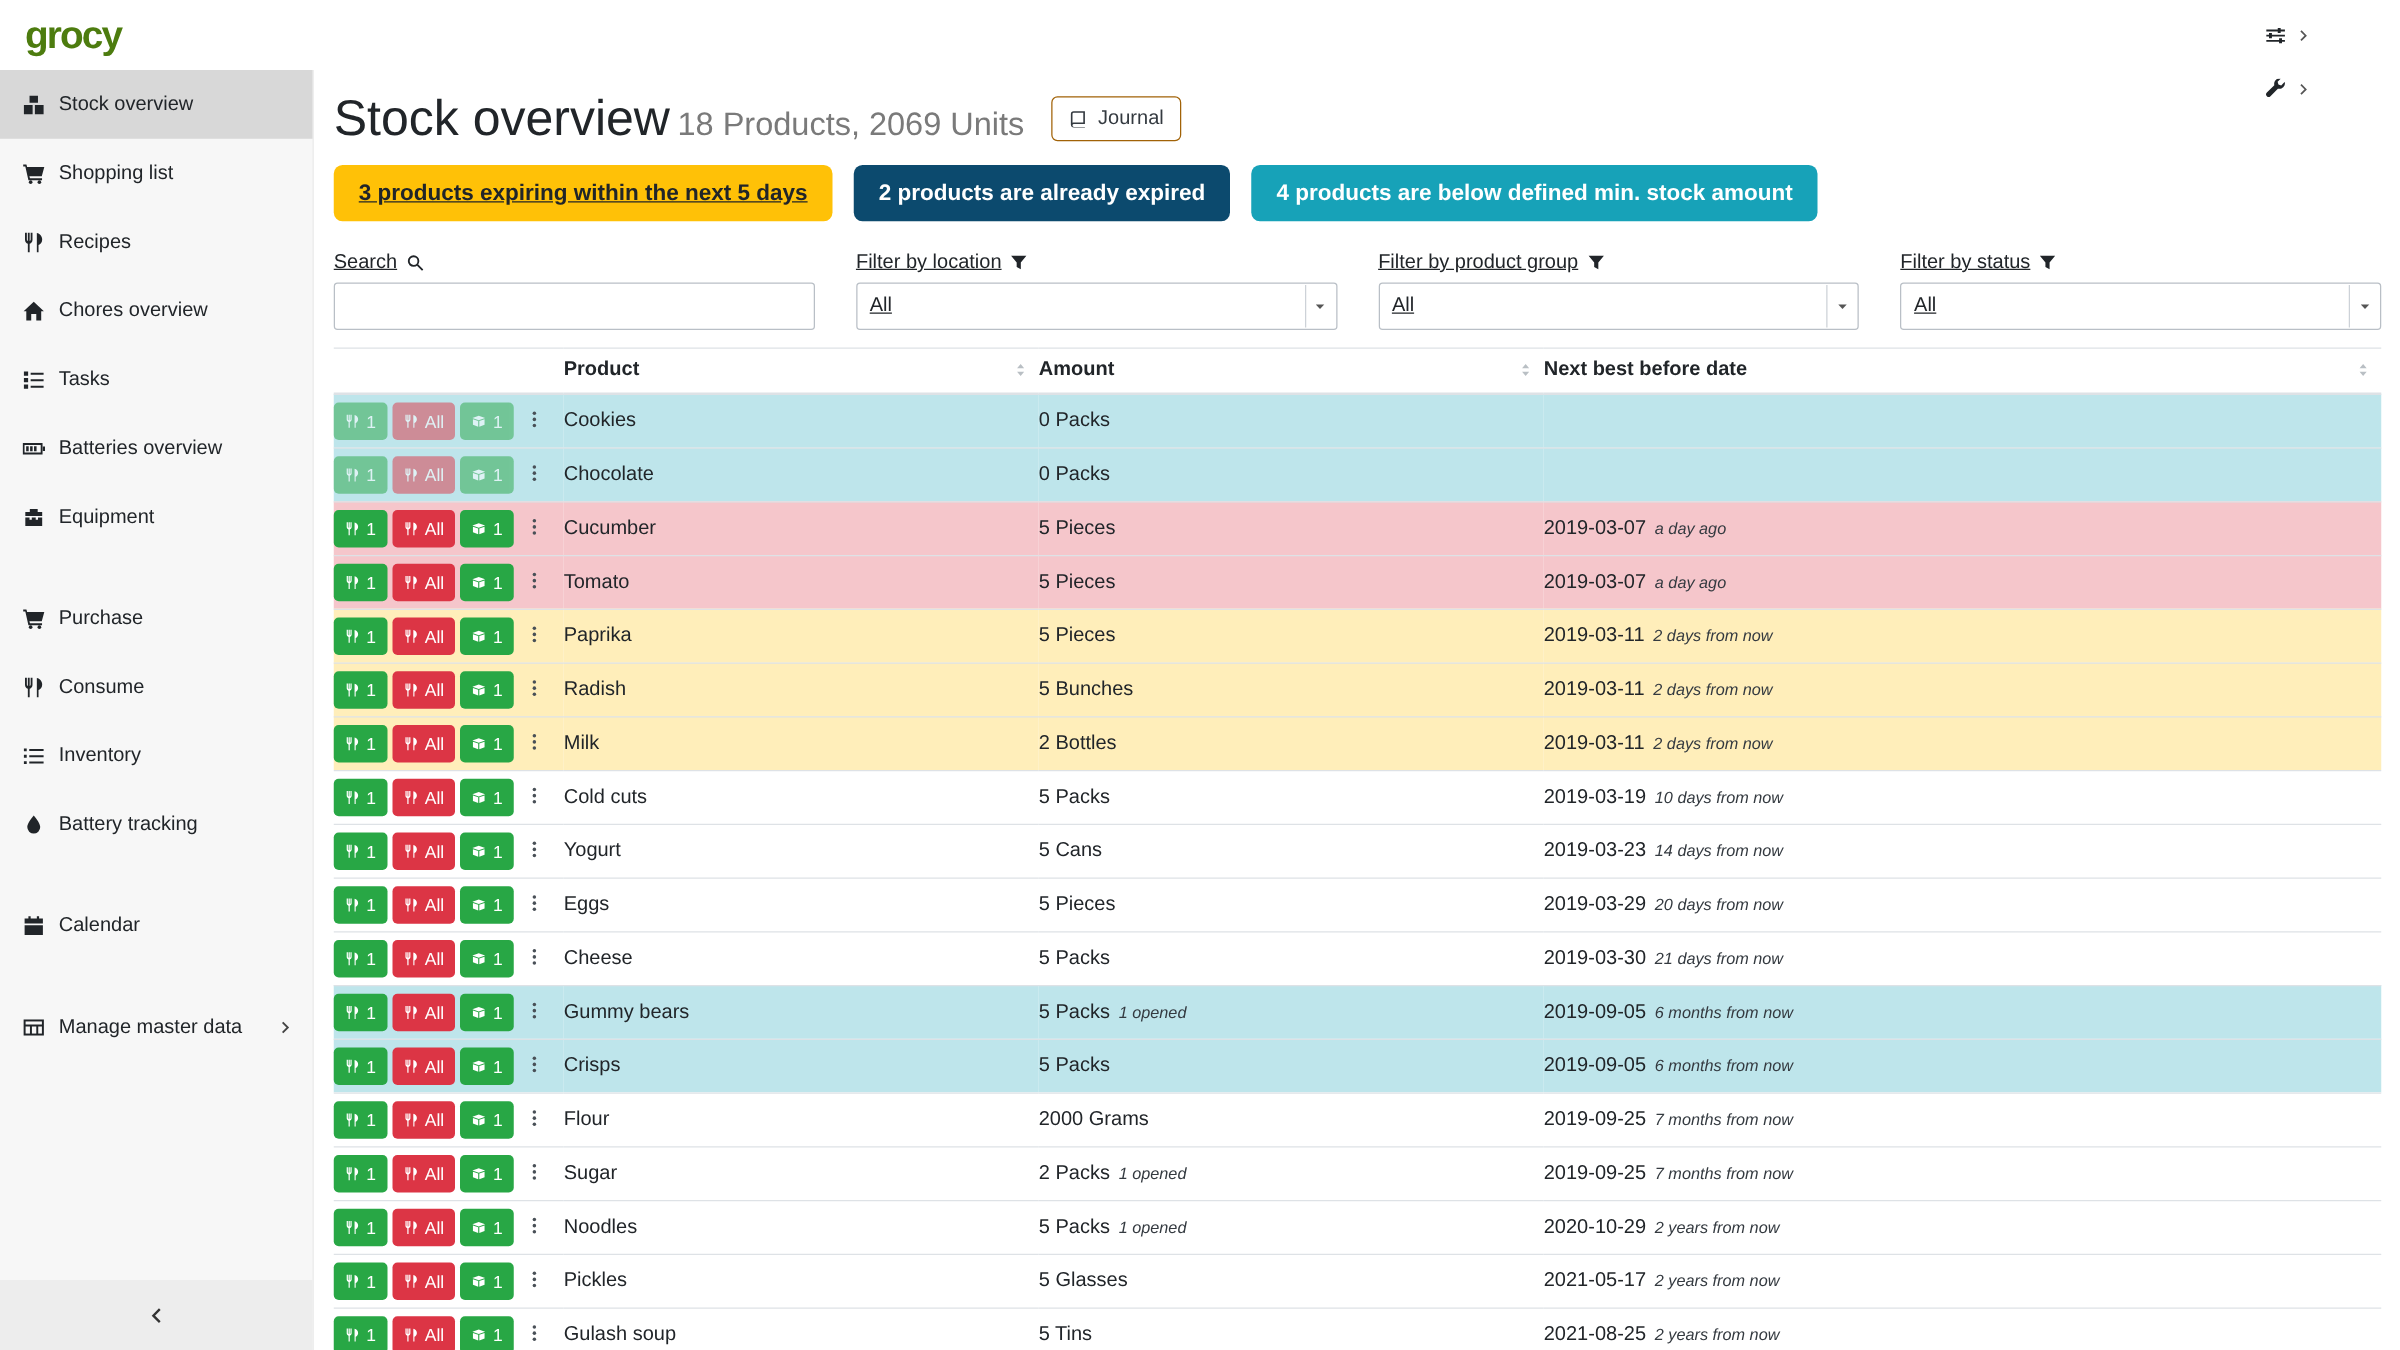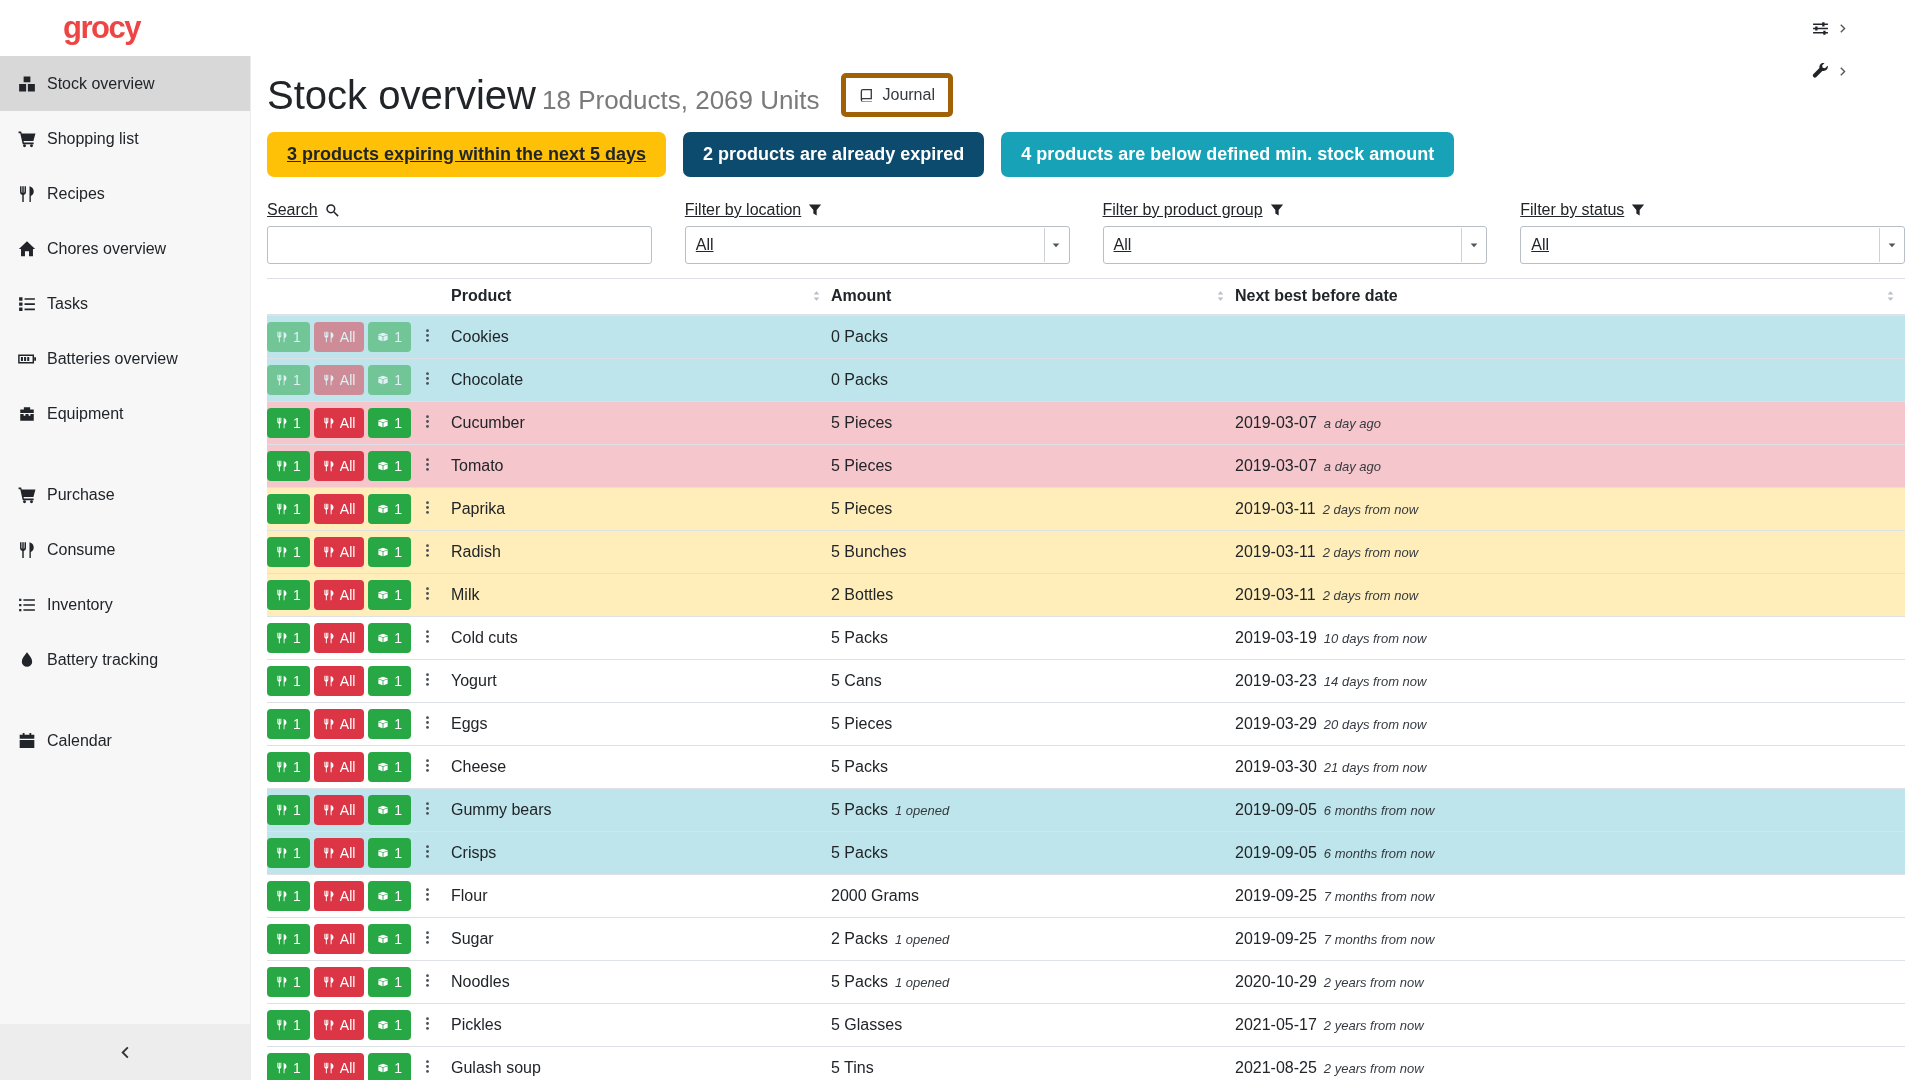--- a/index.html
+++ b/index.html
@@ -11,21 +11,21 @@
   }
   .ic { display:inline-flex; width:16px; height:16px; flex:0 0 auto; }
   .ic svg { width:100%; height:100%; fill:currentColor; }
 
   
   .topbar {
     position:fixed; top:0; left:0; right:0; height:56px; background:#fff;
     display:flex; align-items:center; justify-content:space-between;
     padding:0 28px 0 20px; z-index:20;
   }
-  .logo { font-size:31px; font-weight:bold; letter-spacing:-1.5px; color:#ef4444; cursor:pointer;margin-left:43px; }
+  .logo { font-size:31px; font-weight:bold; letter-spacing:-1.5px; color:#4d7c0f; cursor:pointer; }
   .topbar-right { display:flex; align-items:center; gap:26px;flex-direction:column; }
   .topbar-group { display:flex; align-items:center; gap:8px; cursor:pointer; font-size:16px; color:#212529; }
   .topbar-group .ic { width:17px; height:17px; }
   .topbar-group .chev { width:11px; height:11px; color:#555; }
 
   
   .sidebar {
     position:fixed; top:56px; left:0; bottom:0; width:251px;
     background:#f7f7f7; border-right:1px solid #ebebeb;
   }
@@ -43,21 +43,21 @@
   }
   .sidebar-foot .ic { width:15px; height:15px; }
 
   
   .main { margin-left:251px; padding:72px 15px 0 16px; }
   .page-head { display:flex; align-items:center; gap:14px; }
   h1 { margin:0; font-size:40px; font-weight:500; line-height:1.15; }
   h1 .subtitle { font-size:26px; color:#7a7a7a; font-weight:400; margin-left:6px; }
   .btn-journal {
     display:inline-flex; align-items:center; gap:8px; margin-left:8px;
-    border:5px solid #a16207; background:#fff; color:#343a40;
+    border:1px solid #a16207; background:#fff; color:#343a40;
     font-size:16px; padding:8px 13px; border-radius:5px; cursor:pointer;
     font-family:inherit;
   }
   .btn-journal .ic { width:15px; height:15px; }
 
   .badges { display:flex; gap:17px; margin-top:14px; }
   .badge {
     display:inline-flex; align-items:center; font-size:18px; font-weight:700;
     padding:12px 20px; border-radius:7px; cursor:pointer; white-space:nowrap;
   }
@@ -251,20 +251,36 @@
         </span>
         <span class="side-label">Battery tracking</span>
       </div>
       <div class="side-item group-start">
         <span class="ic ">
           <svg viewBox="0 0 16 16" aria-hidden="true">
             <path d="M4.2.8h1.6v2.4H4.2zM10.2.8h1.6v2.4h-1.6zM1.5 2.5h13V6h-13zM1.5 7.2h13v7h-13z"></path>
           </svg>
         </span>
         <span class="side-label">Calendar</span>
+      </div>
+      <div class="side-item group-start">
+        <span class="ic ">
+          <svg viewBox="0 0 16 16" aria-hidden="true">
+            <g fill="none" stroke="currentColor" stroke-width="1.4">
+              <rect x="1.5" y="3" width="13" height="10"></rect>
+              <path d="M1.5 6.5h13M6 6.5V13M10.5 6.5V13"></path>
+            </g>
+          </svg>
+        </span>
+        <span class="side-label">Manage master data</span>
+        <span class="ic side-chev">
+          <svg viewBox="0 0 16 16" aria-hidden="true">
+            <path fill="none" stroke="currentColor" stroke-width="2" d="M5.5 2.5 11 8l-5.5 5.5"></path>
+          </svg>
+        </span>
       </div>
     </nav>
   <div class="sidebar-foot">
     <span class="ic">
         <svg viewBox="0 0 16 16" aria-hidden="true">
           <path fill="none" stroke="currentColor" stroke-width="2" d="M10.5 2.5 5 8l5.5 5.5"></path>
         </svg>
       </span>
   </div>
 </aside>

